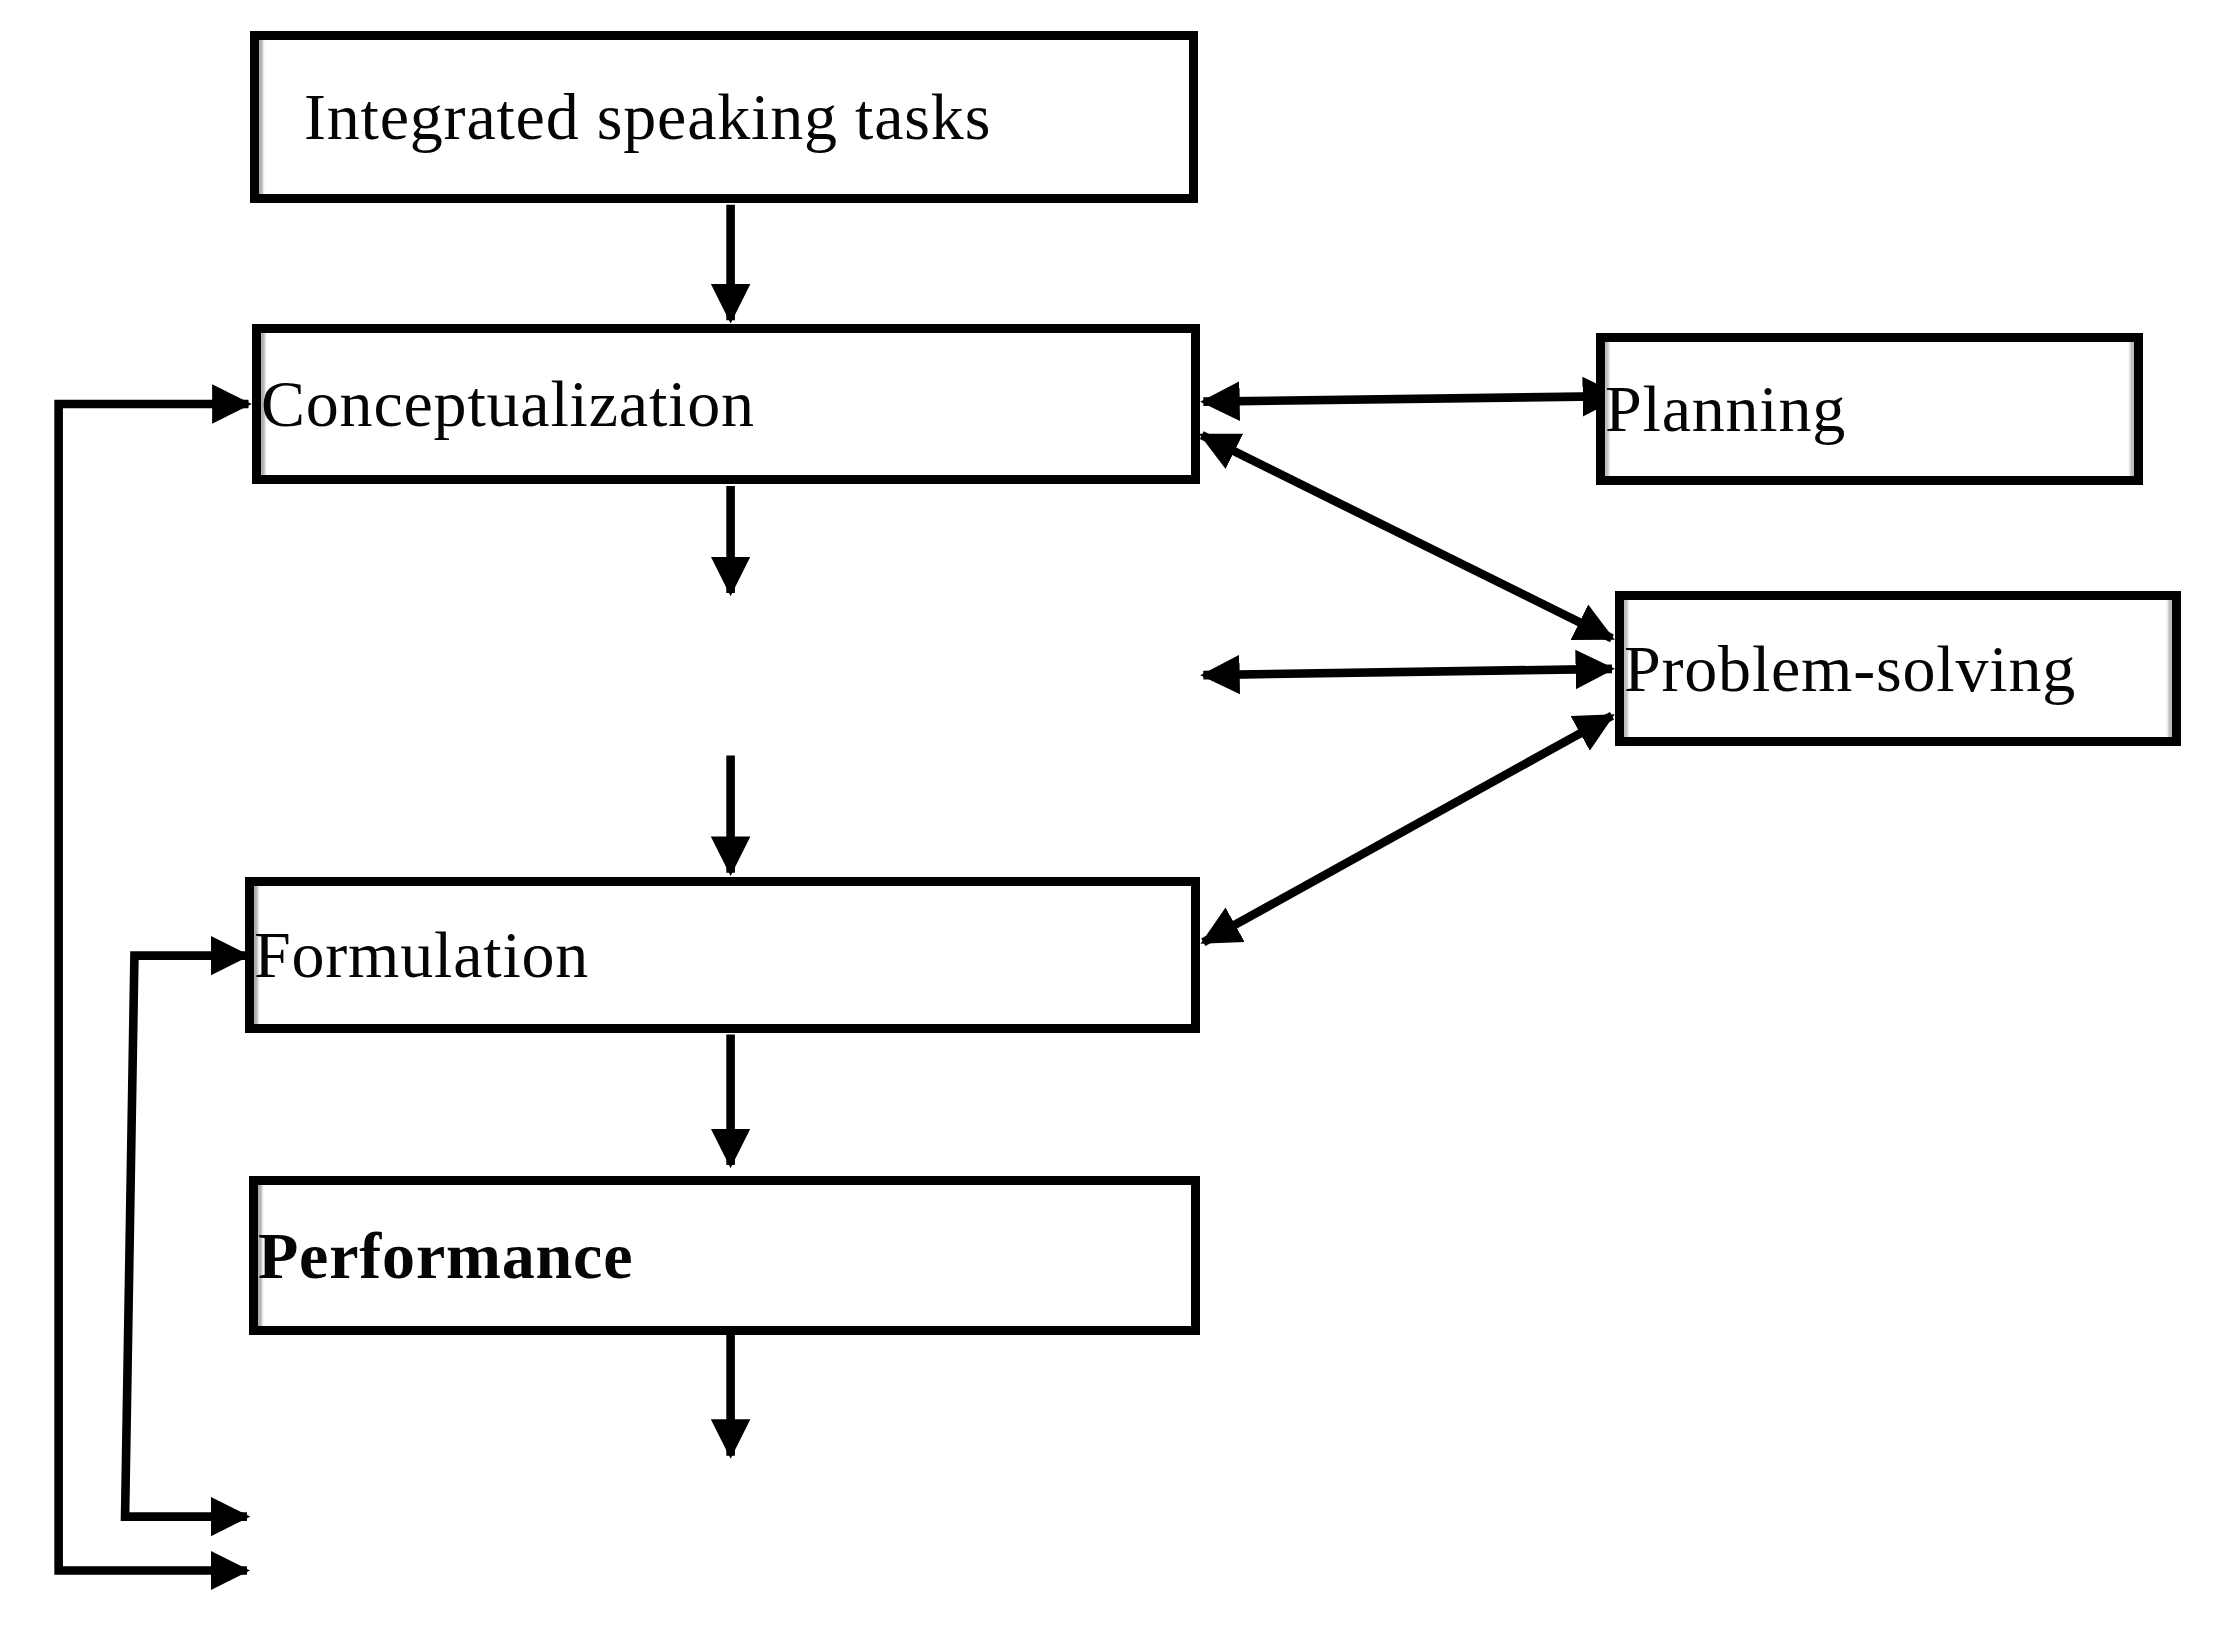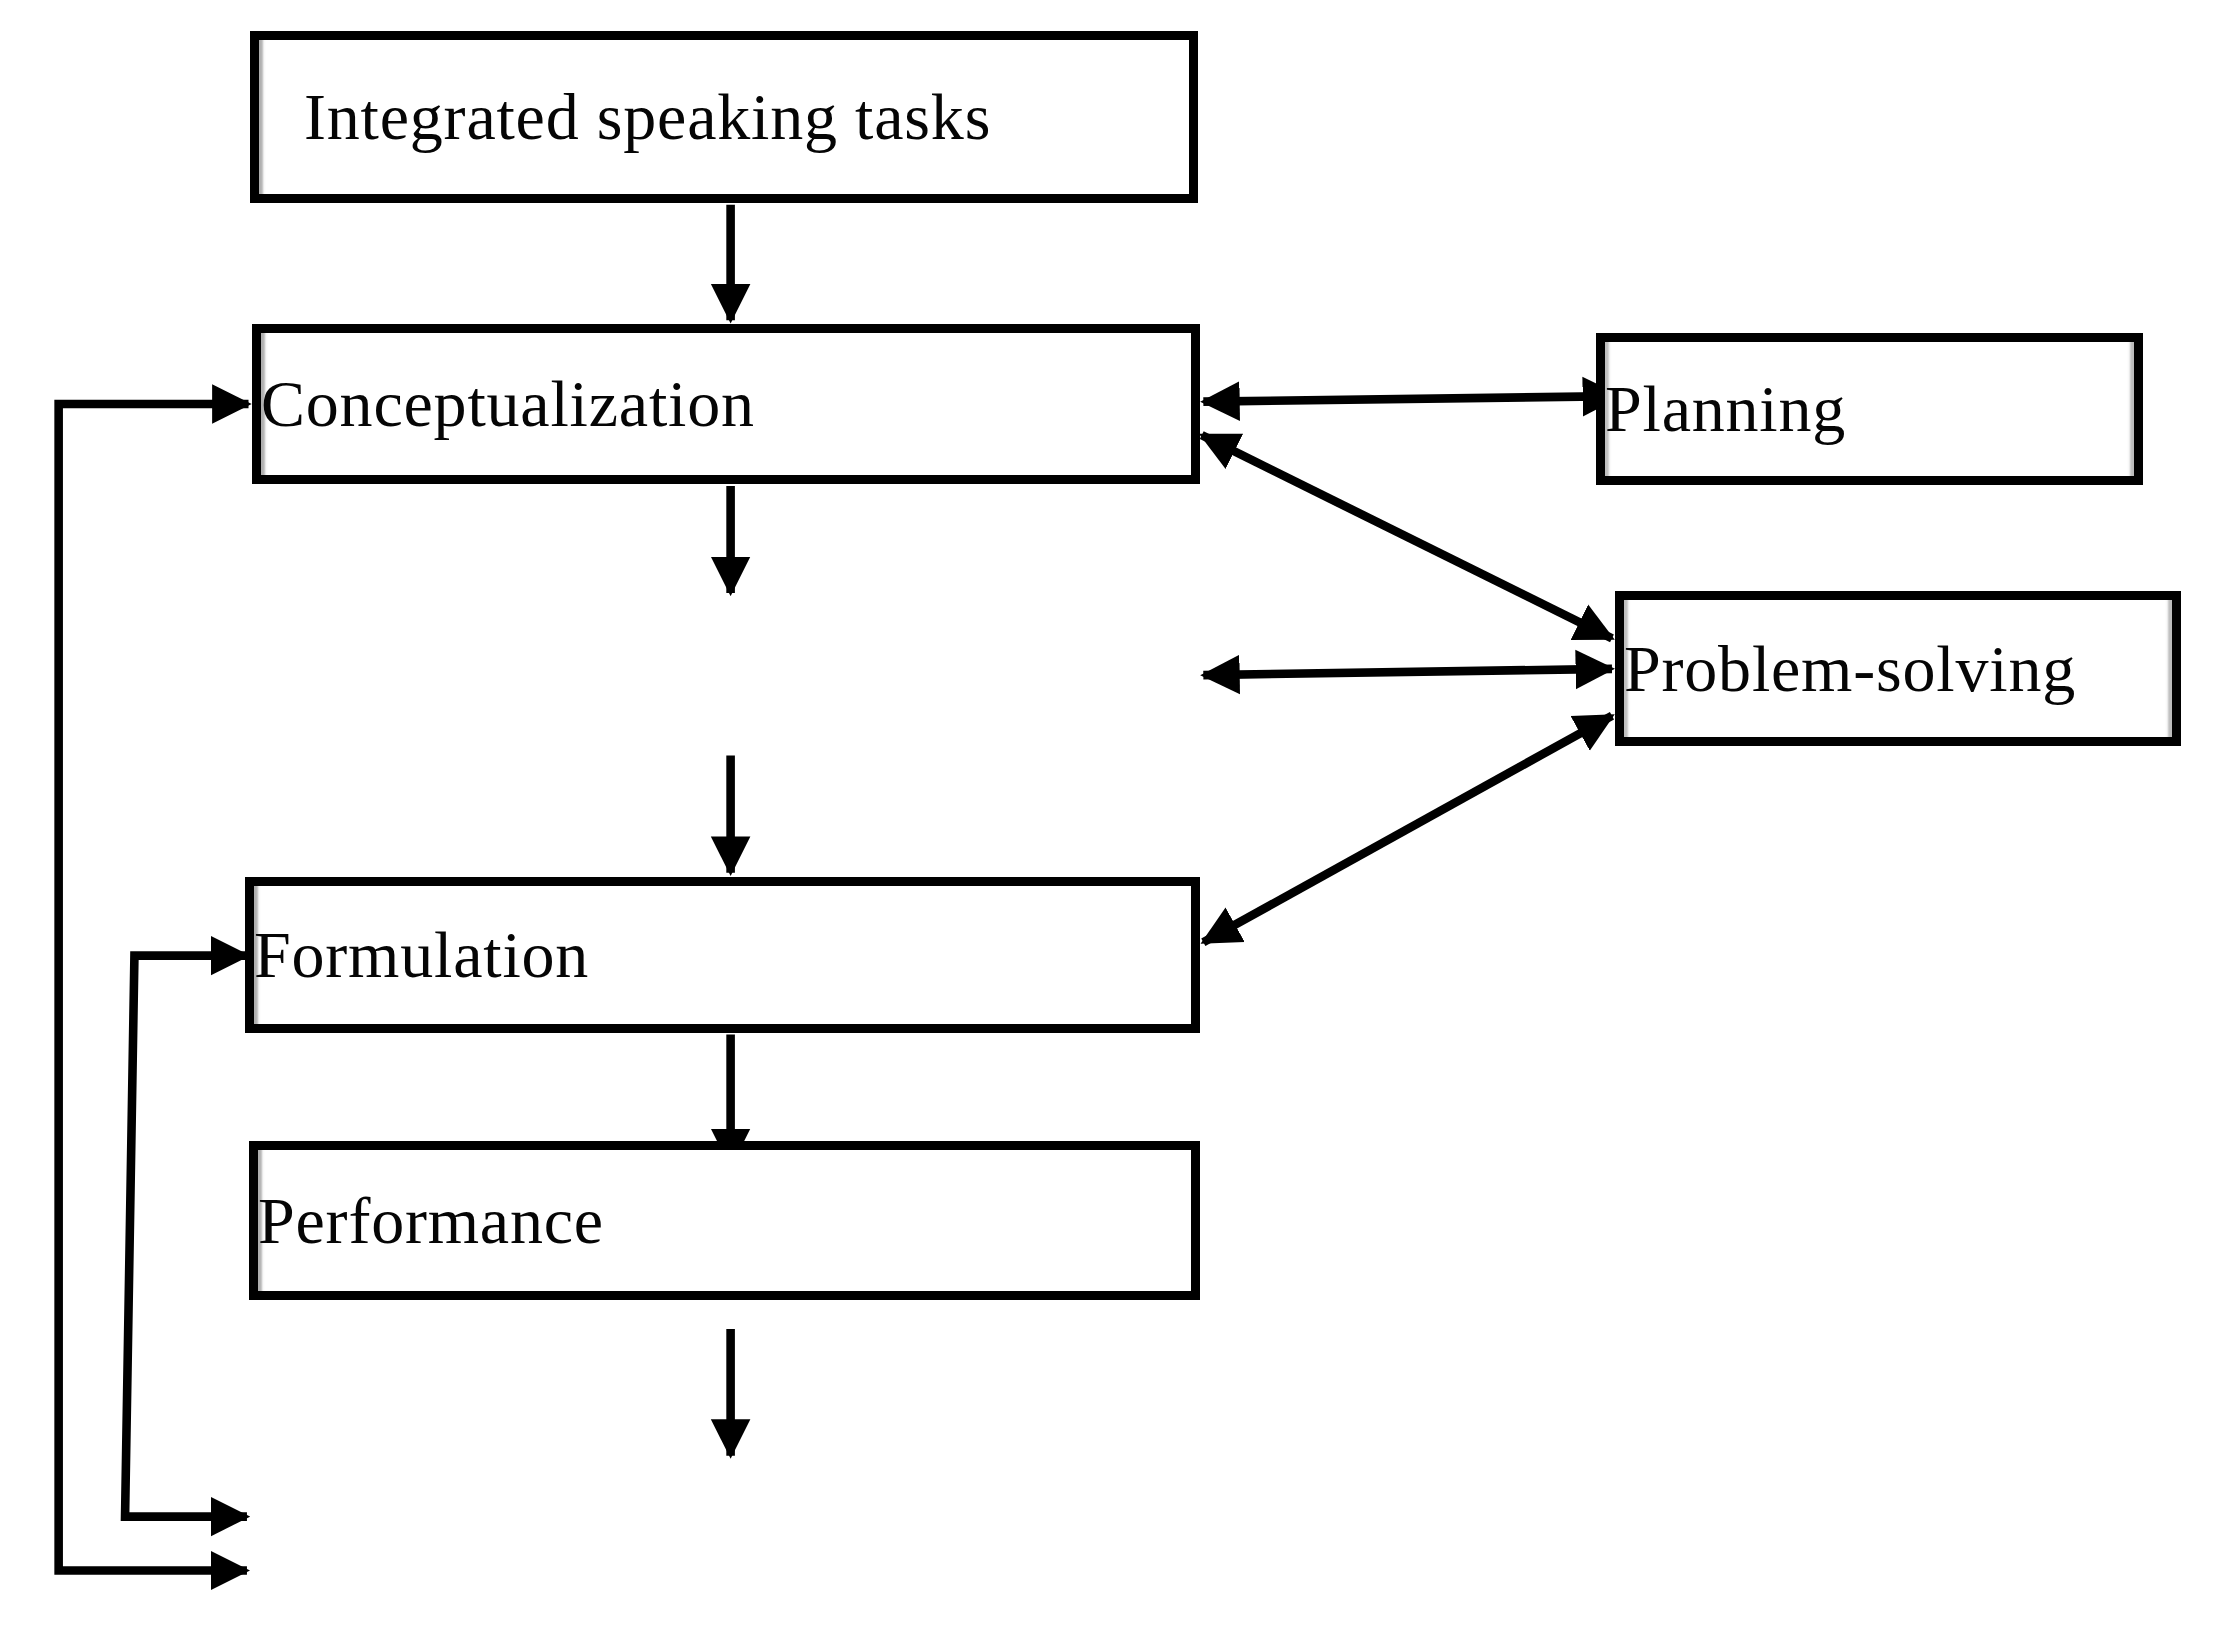--- a/index.html
+++ b/index.html
@@ -67,21 +67,21 @@
 
   <div class="node" style="left:252px;top:324px;width:948px;height:160px;">
     <span class="lbl">Conceptualization</span>
   </div>
 
 
   <div class="node" style="left:245px;top:877px;width:955px;height:156px;">
     <span class="lbl">Formulation</span>
   </div>
 
-  <div class="node" style="left:249px;top:1141px;width:951px;height:159px;">
+  <div class="node" style="left:249px;top:1176px;width:951px;height:159px;font-weight:bold;">
     <span class="lbl">Performance</span>
   </div>
 
 
   <div class="node right-art" style="left:1596px;top:320px;width:547px;height:152px;margin-top:13px;">
     <span class="lbl">Planning</span>
   </div>
 
   <div class="node right-art" style="left:1615px;top:591px;width:566px;height:155px;">
     <span class="lbl">Problem-solving</span>

